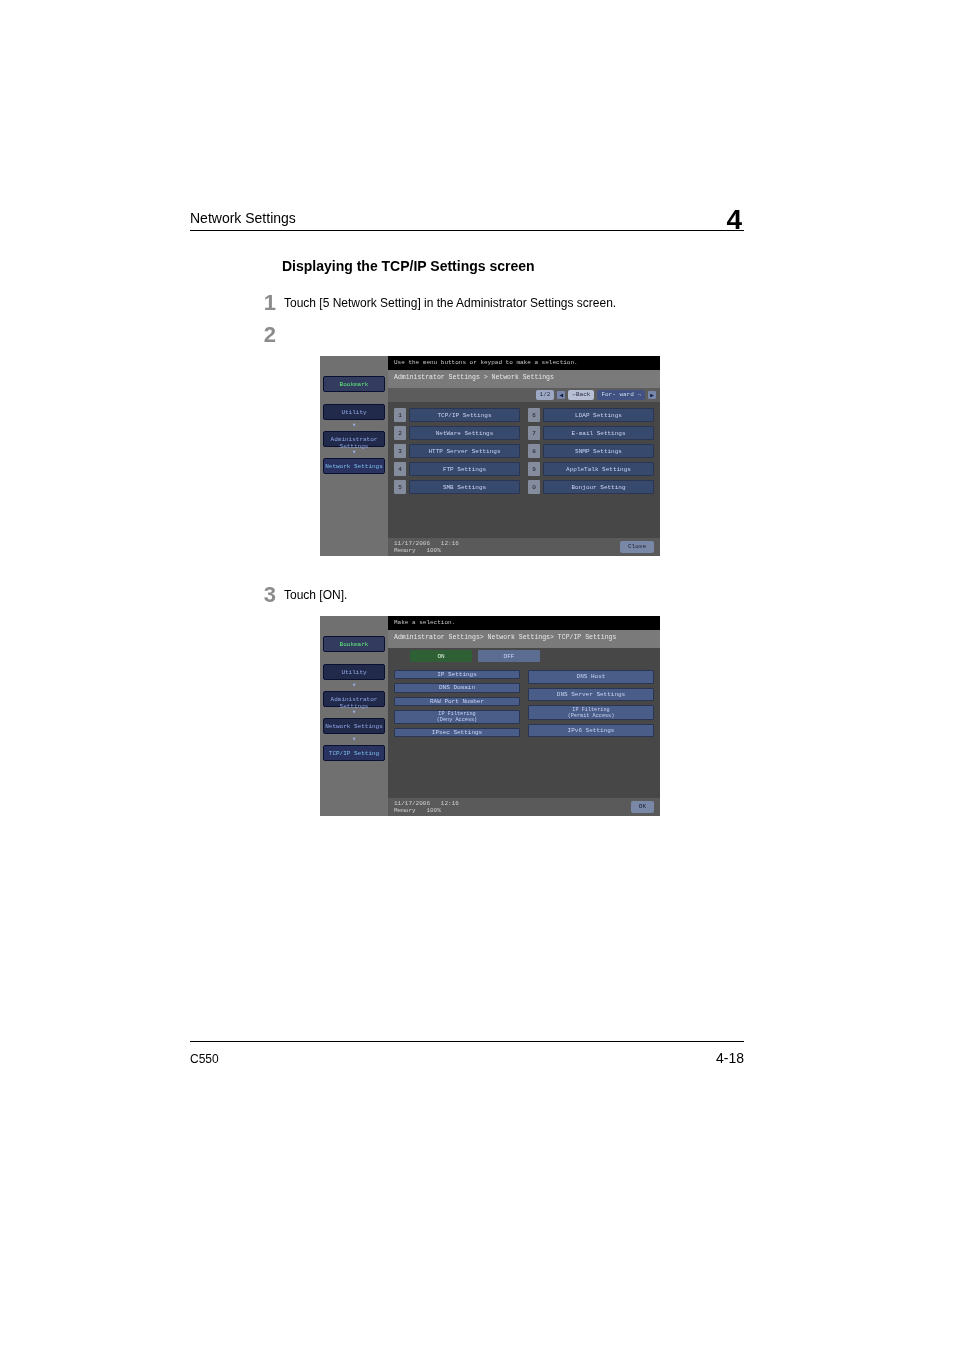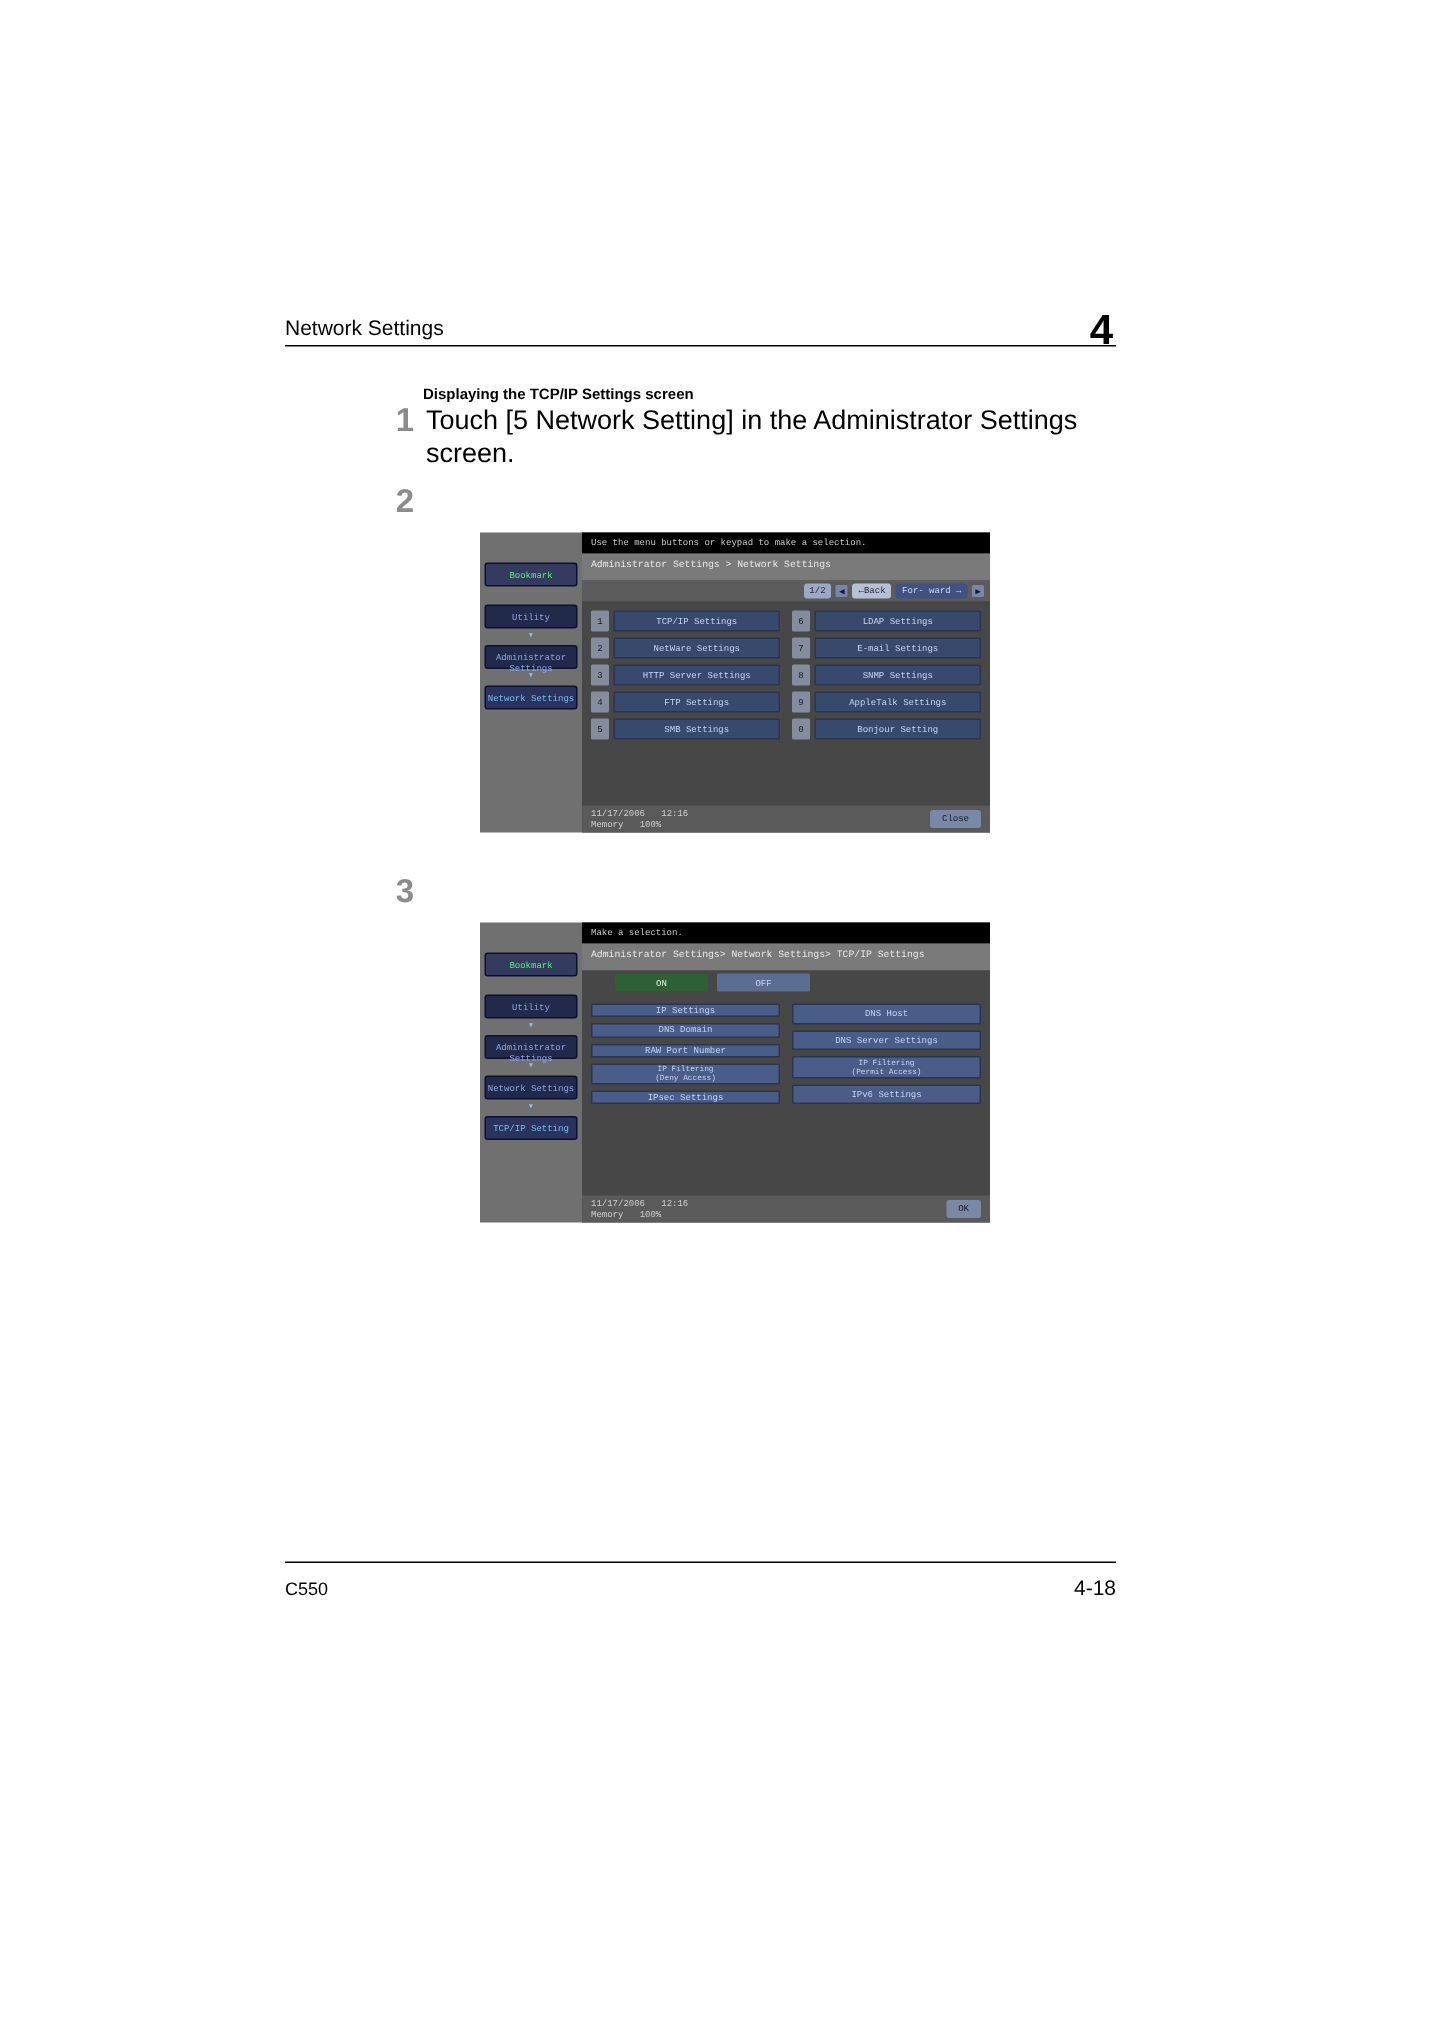--- a/index.html
+++ b/index.html
@@ -48,40 +48,41 @@
     z-index: -1;
   }
   .content {
     position: absolute;
     top: 258px;
     left: 190px;
     right: 210px;
   }
   .section-title {
     font-weight: bold;
-    font-size: 10px;
+    font-size: 14px;
     margin-left: 92px;
+    margin-bottom: 18px;
   }
   .step {
     display: flex;
     margin-bottom: 10px;
   }
   .step-num {
     width: 36px;
     font-size: 22px;
     font-weight: bold;
     color: #8c8c8c;
     line-height: 22px;
     text-align: right;
     padding-right: 8px;
     flex-shrink: 0;
     margin-left: 50px;
   }
   .step-text {
-    font-size: 18px;
+    font-size: 12px;
     line-height: 22px;
     flex: 1;
   }
   .step-subtext {
     font-size: 14px;
     margin-left: 94px;
     margin-bottom: 12px;
   }
 
   
@@ -368,20 +369,21 @@
             <span>Memory</span>&nbsp;&nbsp;
             <span>100%</span>
           </span>
           <span class="close-btn">Close</span>
         </div>
       </div>
     </div>
 
     <div class="step">
       <div class="step-num">3</div>
+      <div class="step-text">Touch [ON].</div>
     </div>
 
     <div class="mock mock2">
       <div class="side">
         <div class="side-top"></div>
         <div class="side-item bookmark">Bookmark</div>
         <div style="height:8px"></div>
         <div class="side-item">Utility</div>
         <div class="side-arrow">▾</div>
         <div class="side-item">Administrator

